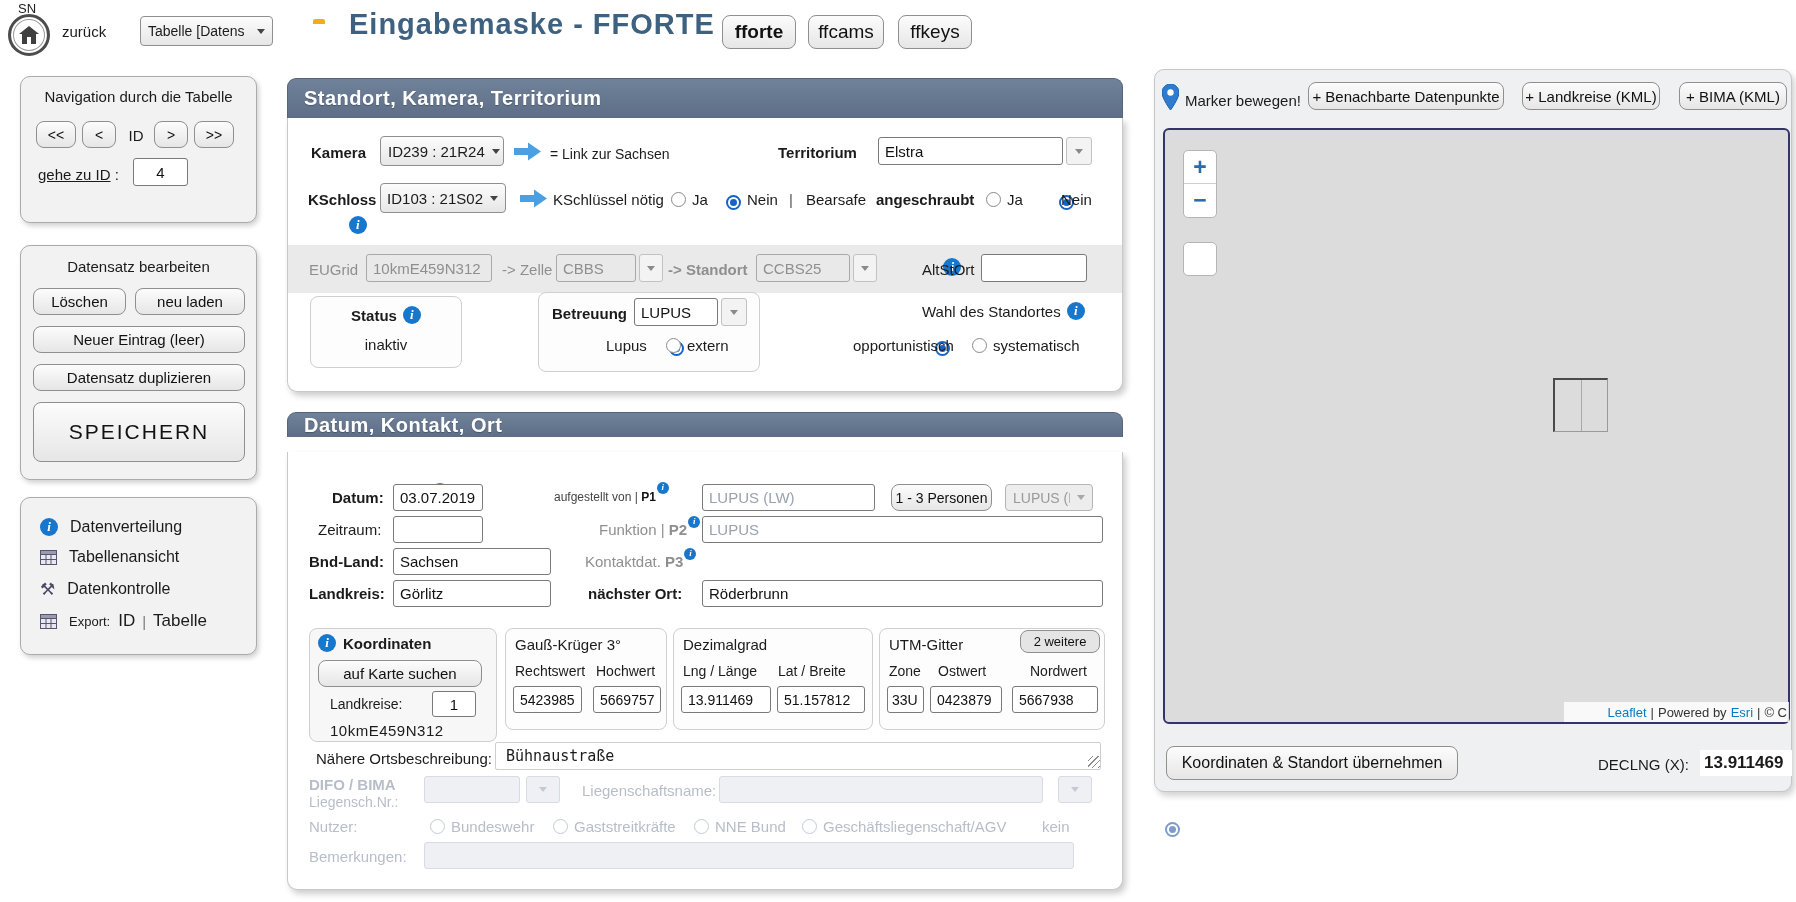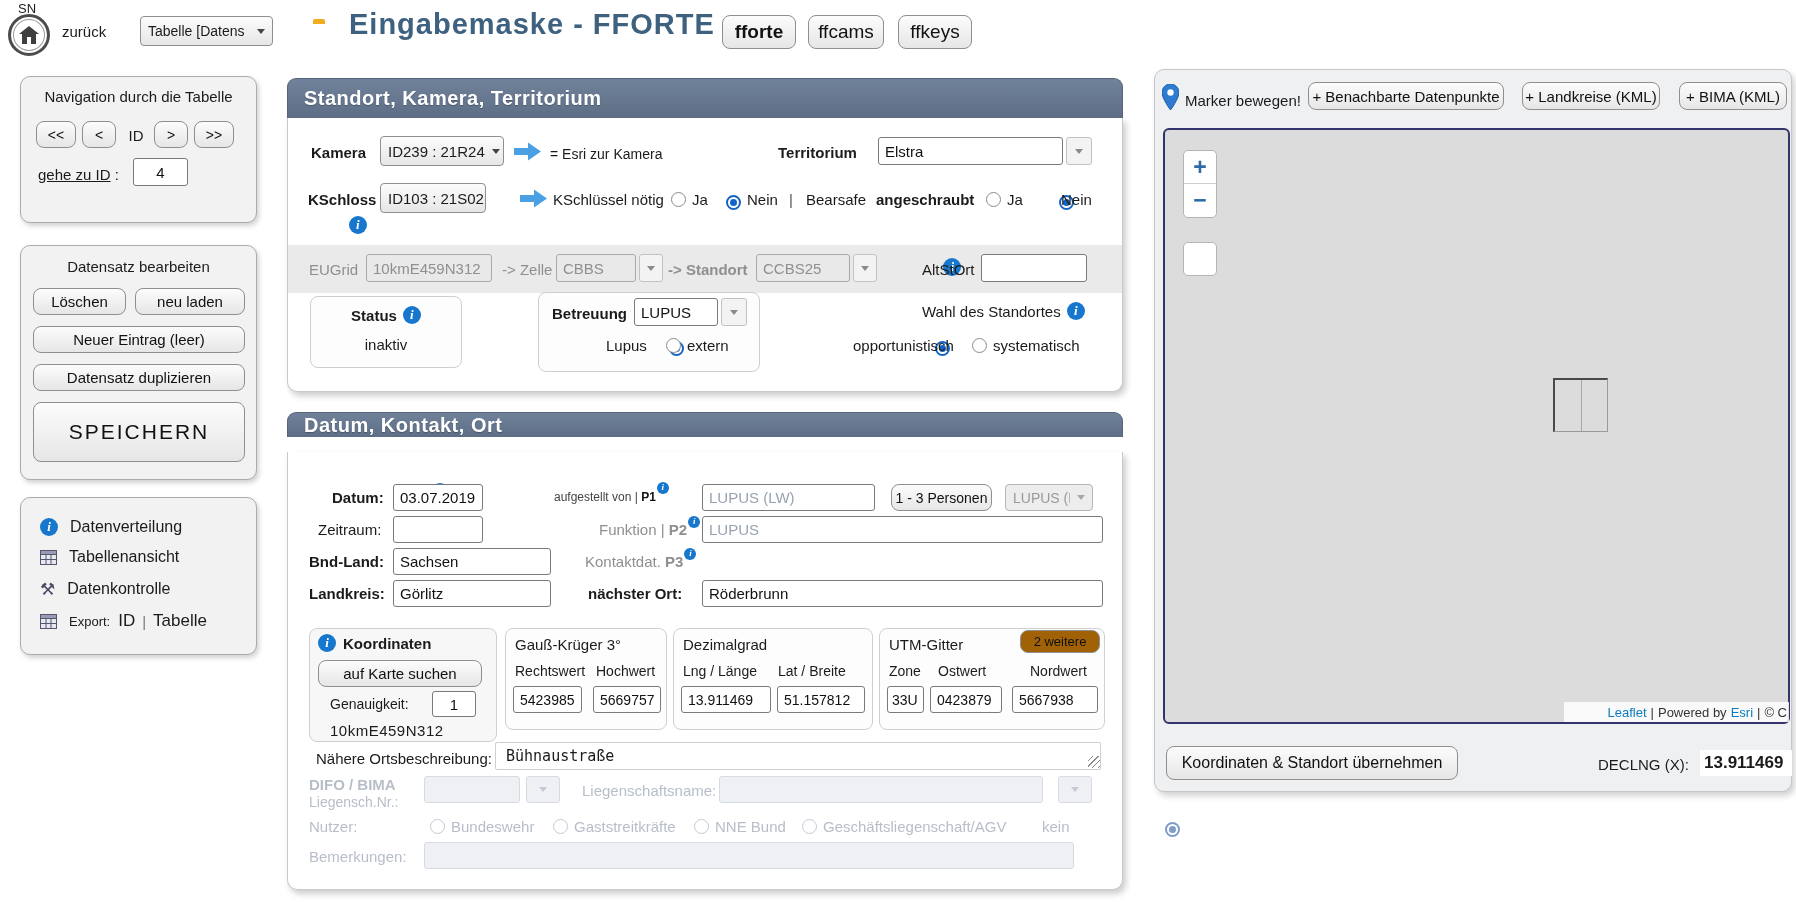--- a/index.html
+++ b/index.html
@@ -164,30 +164,30 @@
   <div class="abs lbl bold" style="left:311px;top:144px;">Kamera</div>
   <div class="abs sel" style="left:380px;top:136px;width:124px;height:30px;">
     <span>ID239 : 21R24</span>
       <span class="chev"></span>
   </div>
   <span class="abs" style="left:514px;top:141px;display:flex;">
     <svg width="28" height="21" viewBox="0 0 28 21">
         <path d="M0 7 H14 V1.5 L27 10.5 L14 19.5 V14 H0 Z" fill="#4aa0e2"></path>
       </svg>
   </span>
-  <div class="abs" style="left:550px;top:146px;font-size:14px;white-space:nowrap;">= Esri zur Kamera</div>
+  <div class="abs" style="left:550px;top:146px;font-size:14px;white-space:nowrap;">= Link zur Sachsen</div>
   <div class="abs lbl bold" style="left:778px;top:144px;">Territorium</div>
   <input class="abs inp" style="left: 878px; top: 137px; width: 185px; height: 28px;" value="Elstra">
   <div class="abs ddbtn lite" style="left:1066px;top:137px;width:26px;height:28px;">
       <span class="chev"></span>
     </div>
 
   
   <div class="abs lbl bold" style="left:308px;top:191px;">KSchloss</div>
-  <div class="abs sel" style="left:380px;top:183px;width:106px;height:30px;">
+  <div class="abs sel" style="left:380px;top:183px;width:126px;height:30px;justify-content:flex-end;">
     <span>ID103 : 21S02</span>
       <span class="chev"></span>
   </div>
   <span class="abs" style="left:520px;top:188px;display:flex;">
     <svg width="28" height="21" viewBox="0 0 28 21">
         <path d="M0 7 H14 V1.5 L27 10.5 L14 19.5 V14 H0 Z" fill="#4aa0e2"></path>
       </svg>
   </span>
   <div class="abs lbl" style="left:553px;top:191px;">KSchlüssel nötig</div>
   <span class="abs rad" style="left:671px;top:192px;"></span>
@@ -293,41 +293,41 @@
   <div class="abs lbl bold" style="left:588px;top:585px;">nächster Ort:</div>
   <input class="abs inp" style="left: 702px; top: 580px; width: 401px; height: 27px;" value="Röderbrunn">
 
   
   <div class="abs groupbox" style="left:309px;top:628px;width:188px;height:114px;background:#f7f7f7;"></div>
   <div class="abs" style="left:318px;top:634px;display:flex;align-items:center;gap:7px;">
     <span class="info"></span>
     <span class="lbl bold">Koordinaten</span>
   </div>
   <div class="abs btn" style="left:318px;top:660px;width:164px;height:27px;">auf Karte suchen</div>
-  <div class="abs" style="left:330px;top:696px;font-size:14px;">Genauigkeit:</div>
+  <div class="abs" style="left:330px;top:696px;font-size:14px;">Landkreise:</div>
   <input class="abs inp center" style="left: 432px; top: 691px; width: 44px; height: 26px;" value="1">
   <div class="abs" style="left:330px;top:722px;font-size:15px;letter-spacing:0.5px;">10kmE459N312</div>
 
   <div class="abs groupbox" style="left:505px;top:628px;width:162px;height:102px;"></div>
   <div class="abs" style="left:515px;top:636px;font-size:15px;">Gauß-Krüger 3°</div>
   <div class="abs" style="left:515px;top:663px;font-size:14px;">Rechtswert</div>
   <div class="abs" style="left:596px;top:663px;font-size:14px;">Hochwert</div>
   <input class="abs inp" style="left: 513px; top: 686px; width: 69px; height: 27px; font-size: 14px;" value="5423985">
   <input class="abs inp" style="left: 593px; top: 686px; width: 68px; height: 27px; font-size: 14px;" value="5669757">
 
   <div class="abs groupbox" style="left:673px;top:628px;width:200px;height:102px;"></div>
   <div class="abs" style="left:683px;top:636px;font-size:15px;">Dezimalgrad</div>
   <div class="abs" style="left:683px;top:663px;font-size:14px;">Lng / Länge</div>
   <div class="abs" style="left:778px;top:663px;font-size:14px;">Lat / Breite</div>
   <input class="abs inp" style="left: 681px; top: 686px; width: 90px; height: 27px; font-size: 14px;" value="13.911469">
   <input class="abs inp" style="left: 777px; top: 686px; width: 88px; height: 27px; font-size: 14px;" value="51.157812">
 
   <div class="abs groupbox" style="left:879px;top:628px;width:226px;height:102px;"></div>
   <div class="abs" style="left:889px;top:636px;font-size:15px;">UTM-Gitter</div>
-  <div class="abs btn" style="left:1020px;top:630px;width:80px;height:23px;font-size:13px;background:#a16207;">2 weitere</div>
+  <div class="abs btn" style="left:1020px;top:630px;width:80px;height:23px;font-size:13px;background:#e5e5e5;">2 weitere</div>
   <div class="abs" style="left:889px;top:663px;font-size:14px;">Zone</div>
   <div class="abs" style="left:938px;top:663px;font-size:14px;">Ostwert</div>
   <div class="abs" style="left:1030px;top:663px;font-size:14px;">Nordwert</div>
   <input class="abs inp" style="left: 887px; top: 686px; width: 37px; height: 27px; font-size: 14px; padding: 0px 4px;" value="33U">
   <input class="abs inp" style="left: 930px; top: 686px; width: 72px; height: 27px; font-size: 14px;" value="0423879">
   <input class="abs inp" style="left: 1012px; top: 686px; width: 86px; height: 27px; font-size: 14px;" value="5667938">
 
   
   <div class="abs lbl" style="left:316px;top:750px;">Nähere Ortsbeschreibung:</div>
   <div class="abs" style="left:495px;top:742px;width:606px;height:28px;background:#fff;border:1px solid #cfcfcf;border-radius:2px;display:flex;align-items:center;">

